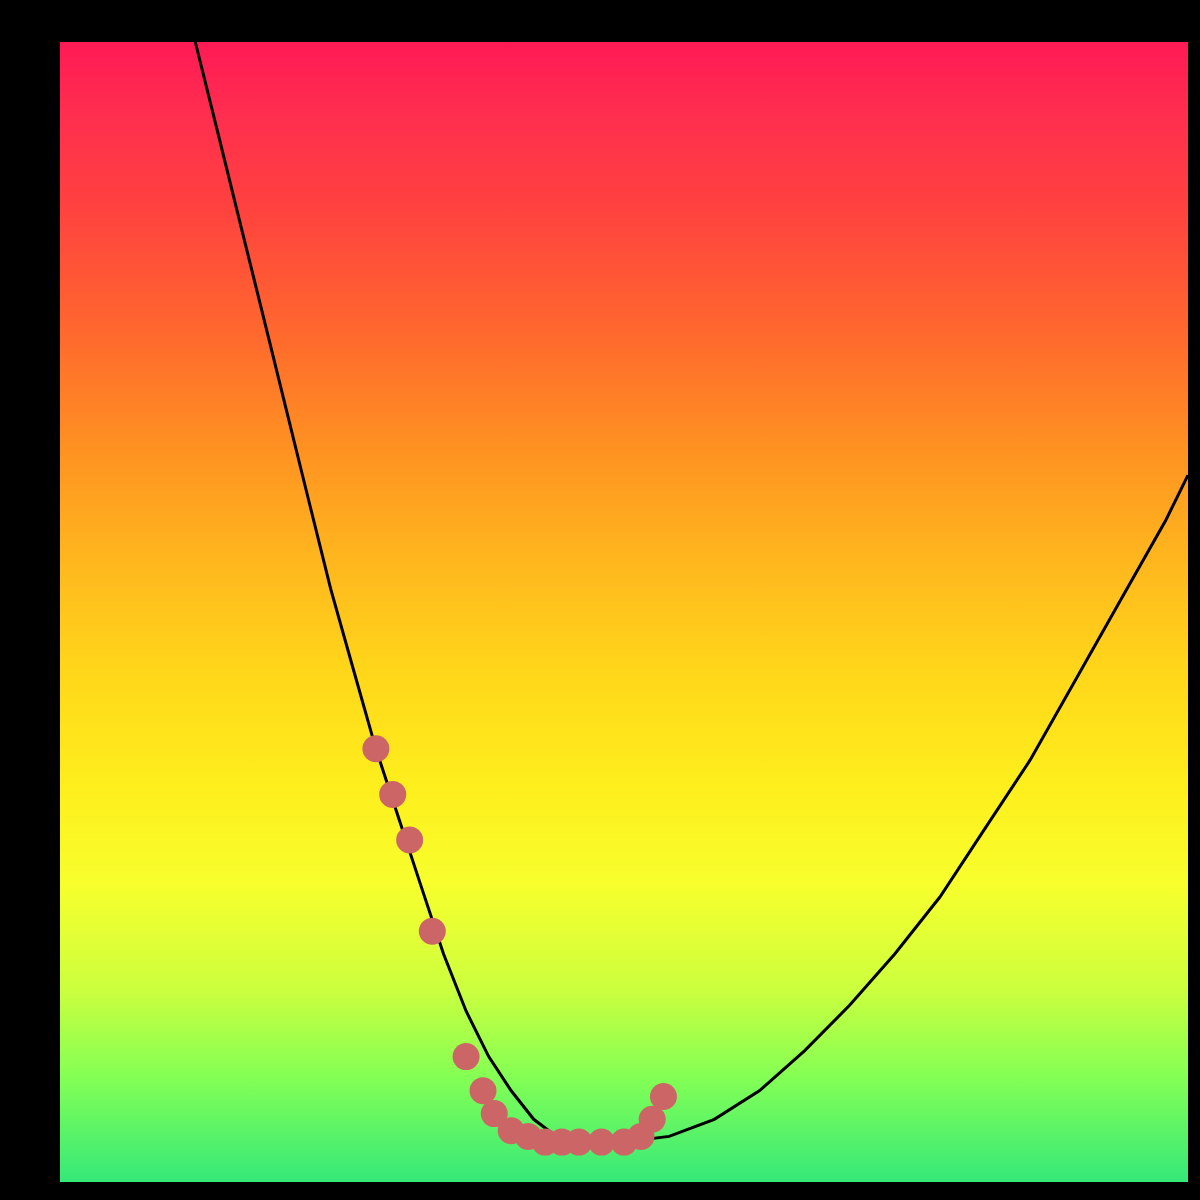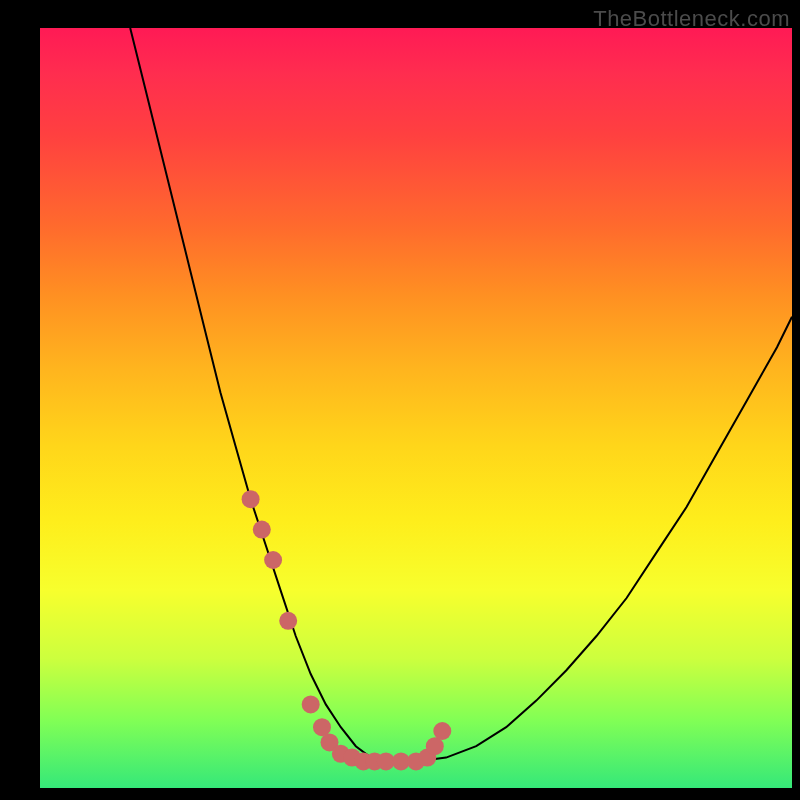--- a/index.html
+++ b/index.html
@@ -90,14 +90,13 @@
         <circle cx="334.6" cy="733.4" r="9" class="marker"></circle>
         <circle cx="345.9" cy="733.4" r="9" class="marker"></circle>
         <circle cx="361.0" cy="733.4" r="9" class="marker"></circle>
         <circle cx="376.0" cy="733.4" r="9" class="marker"></circle>
         <circle cx="387.3" cy="729.6" r="9" class="marker"></circle>
         <circle cx="394.8" cy="718.2" r="9" class="marker"></circle>
         <circle cx="402.3" cy="703.0" r="9" class="marker"></circle>
       </g>
   </svg>
 
-  <div class="watermark">TheBottleneck.com</div>
 </div>
 
 </body></html>

